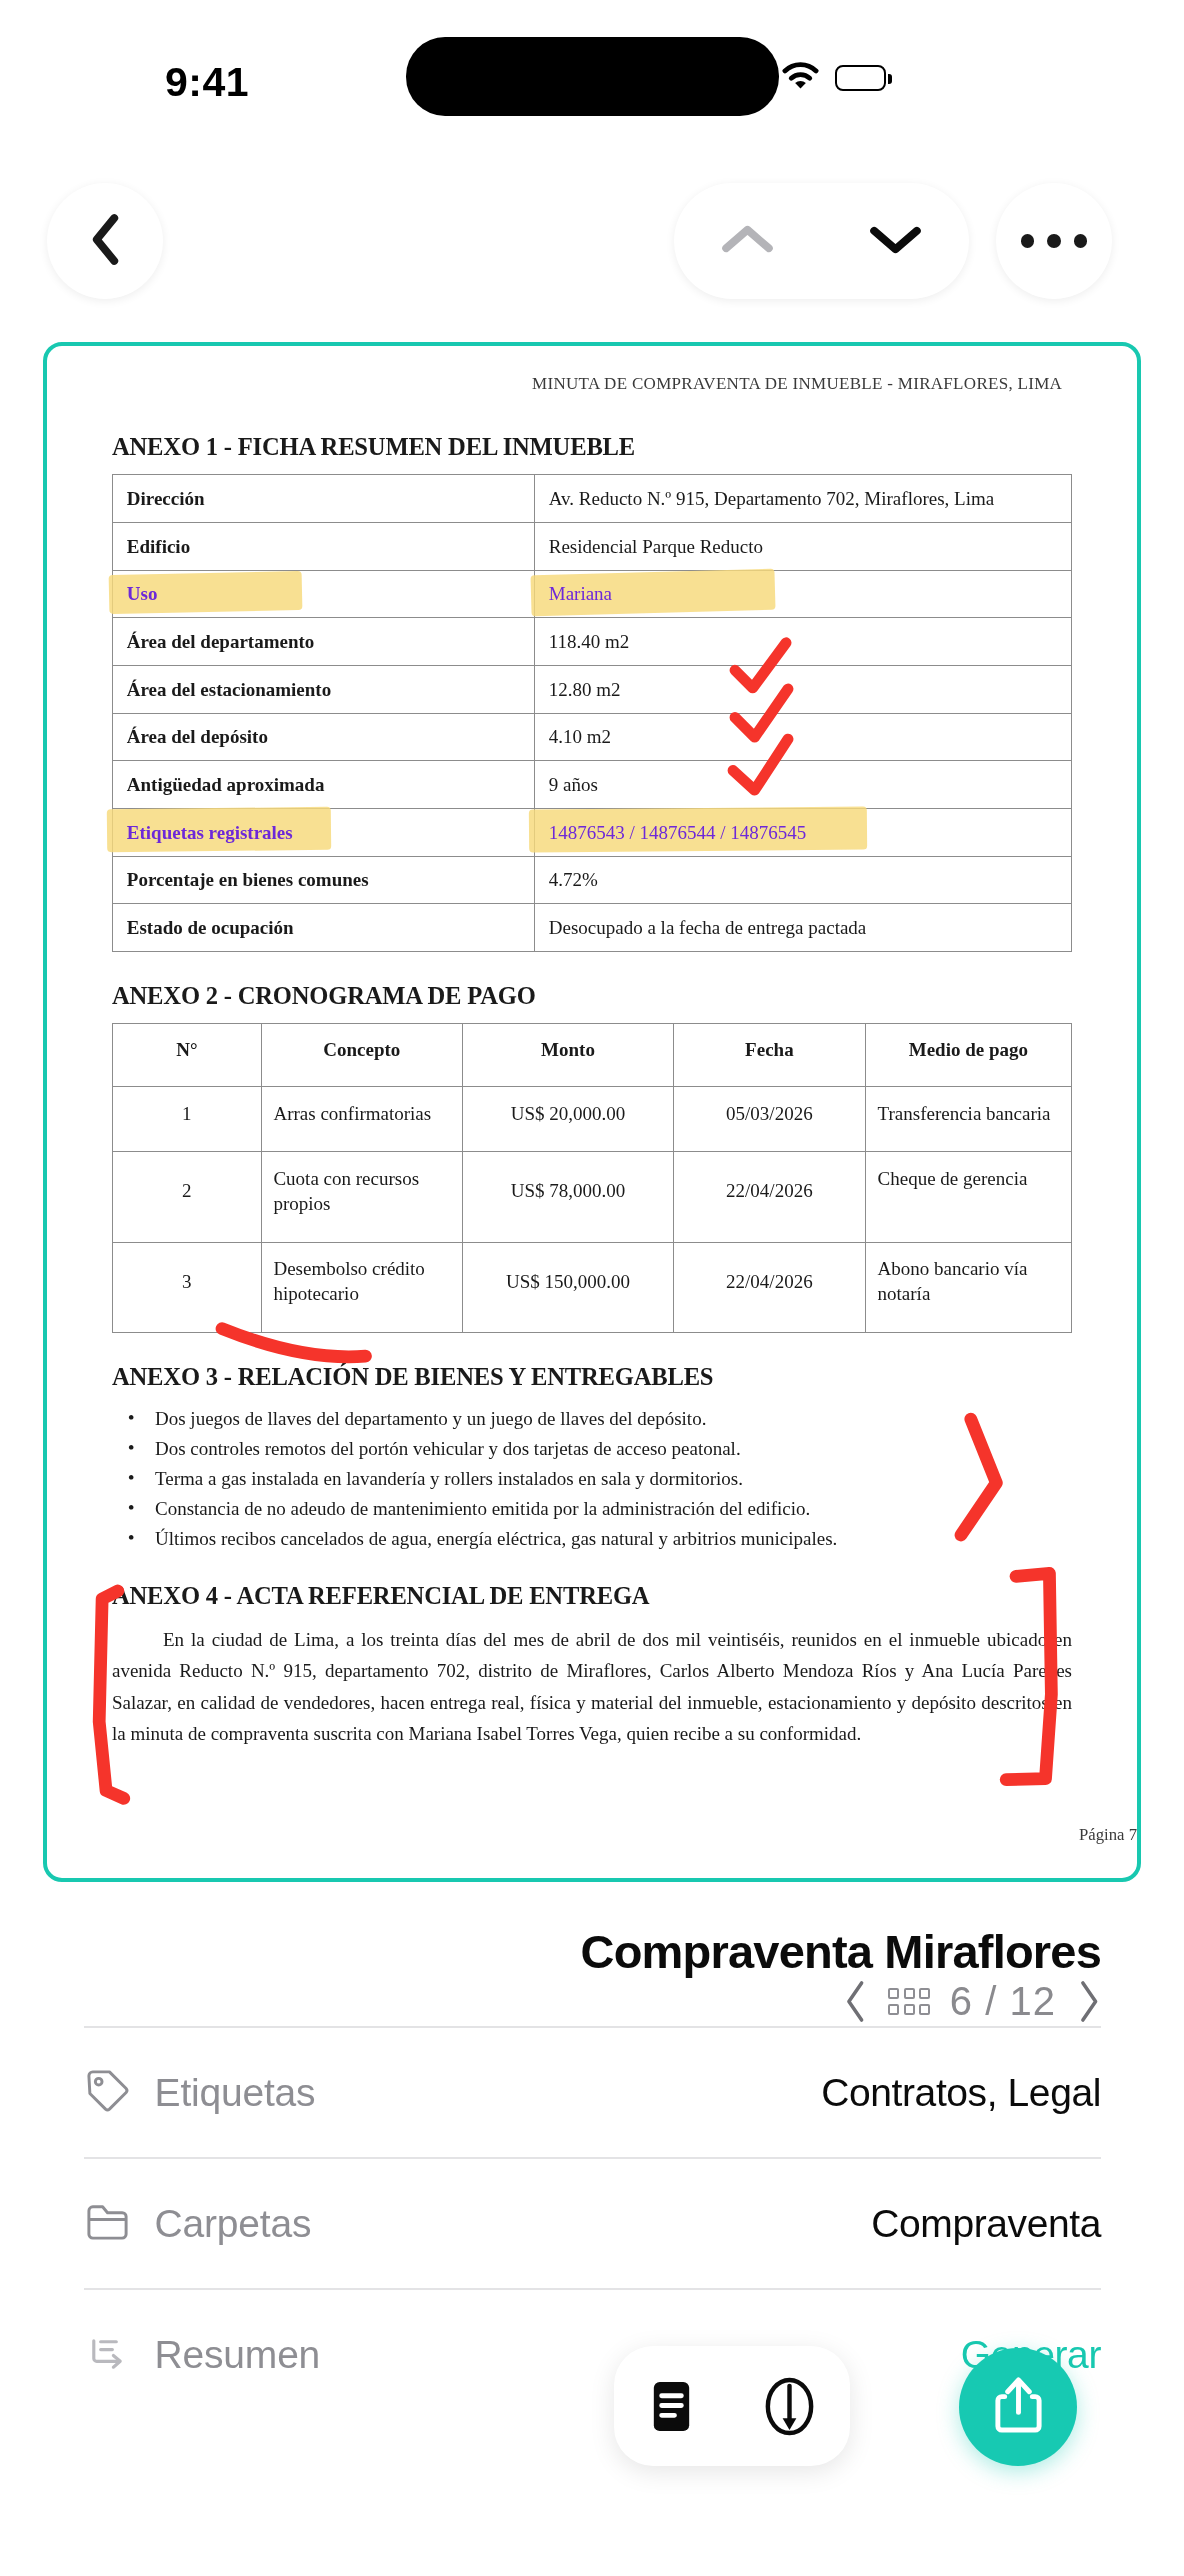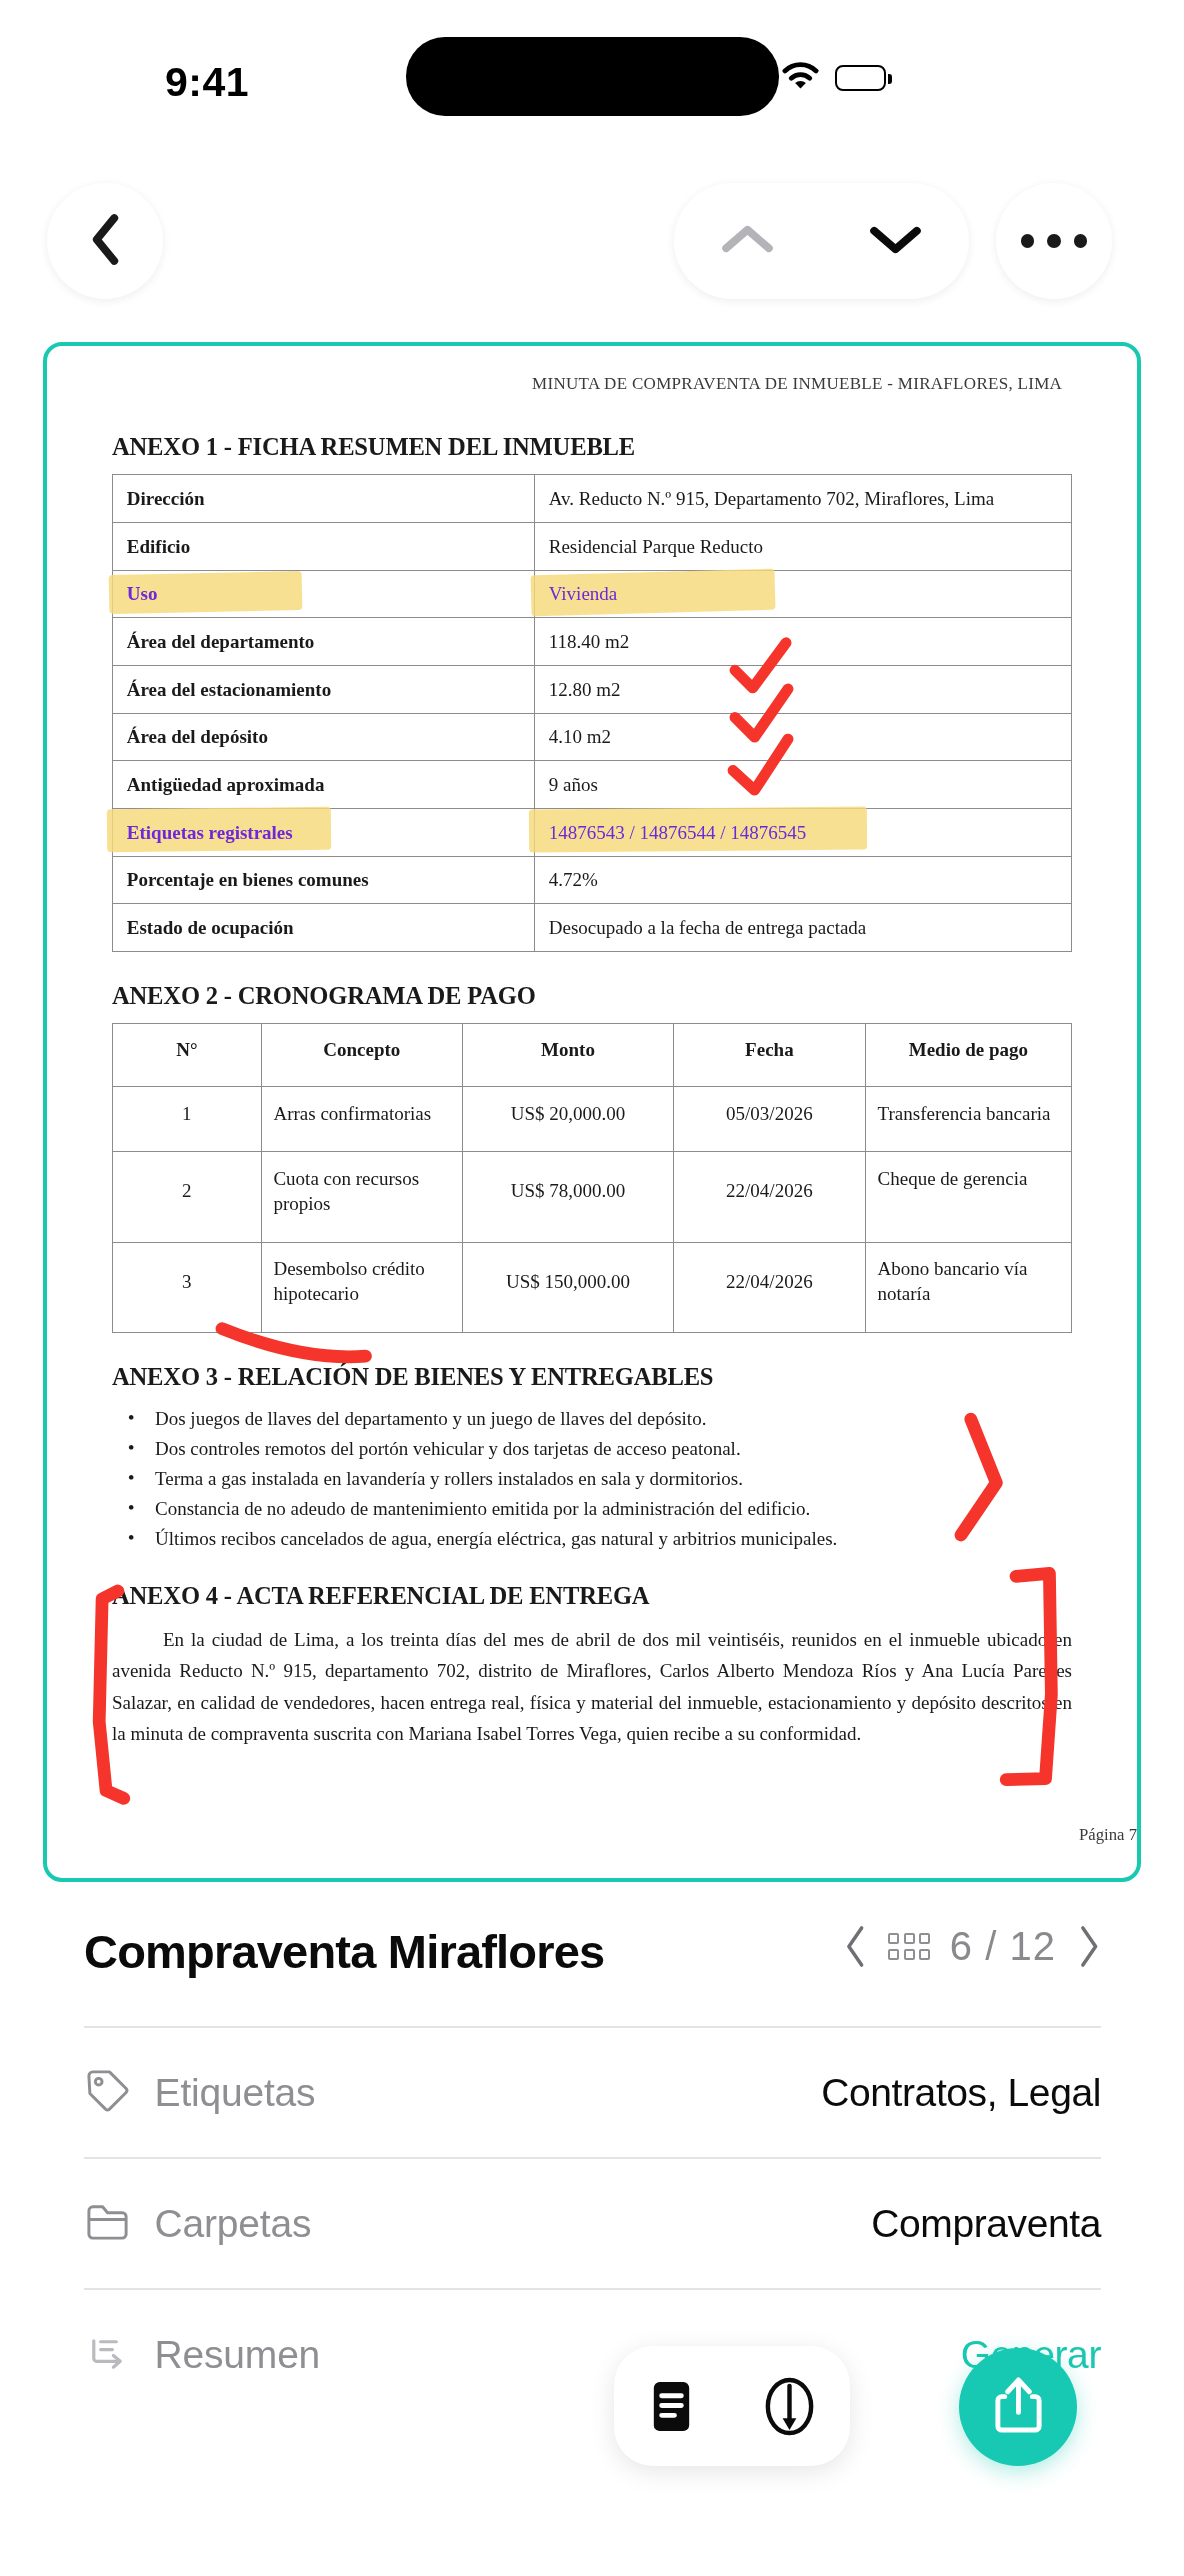--- a/index.html
+++ b/index.html
@@ -191,23 +191,24 @@
     font-size: 16.7px;
     color: #3a3a3a;
     font-family: "Liberation Serif", serif;
   }
 
   .redmark { position: absolute; pointer-events: none; }
 
   
   .meta { position: absolute; left: 0; top: 1924px; width: 1185px; }
   .meta-titlerow {
-    display: flex; align-items: flex-start; justify-content: space-between;
-    padding: 0 84px 0 84px;
+    display: flex; align-items: flex-end; justify-content: space-between;
+    padding: 0 84px 16px 84px;
     height: 102px;
+    flex-direction: column;
   }
   .meta-title { font-size: 47px; font-weight: 700; color: #0b0b0b; letter-spacing: -0.8px; }
   .pager { display: flex; align-items: center; gap: 19.6px; }
   .pager .chev { cursor: pointer; display: flex; align-items: center; }
   .grid-icon { display: grid; grid-template-columns: repeat(3,10.8px); grid-template-rows: repeat(2,10.8px); gap: 4.9px; cursor: pointer; }
   .grid-icon i { display: block; width: 10.8px; height: 10.8px; border: 2px solid #8e8e93; border-radius: 2px; }
   .pagecount { font-size: 40px; color: #8a8a8e; letter-spacing: 1px; }
 
   .divider { height: 2px; background: #e3e3e5; margin: 0 84px; }
 
@@ -319,21 +320,21 @@
             <td>Edificio</td>
             <td>Residencial Parque Reducto</td>
           </tr>
           <tr>
             <td class="hl">
               <span class="swipe" style="left:-3.9px;top:2px;width:193px;height:39px;transform:rotate(-1.2deg);"></span>
               <span class="hltext">Uso</span>
             </td>
             <td class="hl">
               <span class="swipe" style="left:-3.9px;top:1px;width:244px;height:41px;transform:rotate(-1.6deg);"></span>
-              <span class="hltext">Vivienda</span>
+              <span class="hltext">Mariana</span>
             </td>
           </tr>
           <tr>
             <td>Área del departamento</td>
             <td>118.40 m2</td>
           </tr>
           <tr>
             <td>Área del estacionamiento</td>
             <td>12.80 m2</td>
           </tr>

